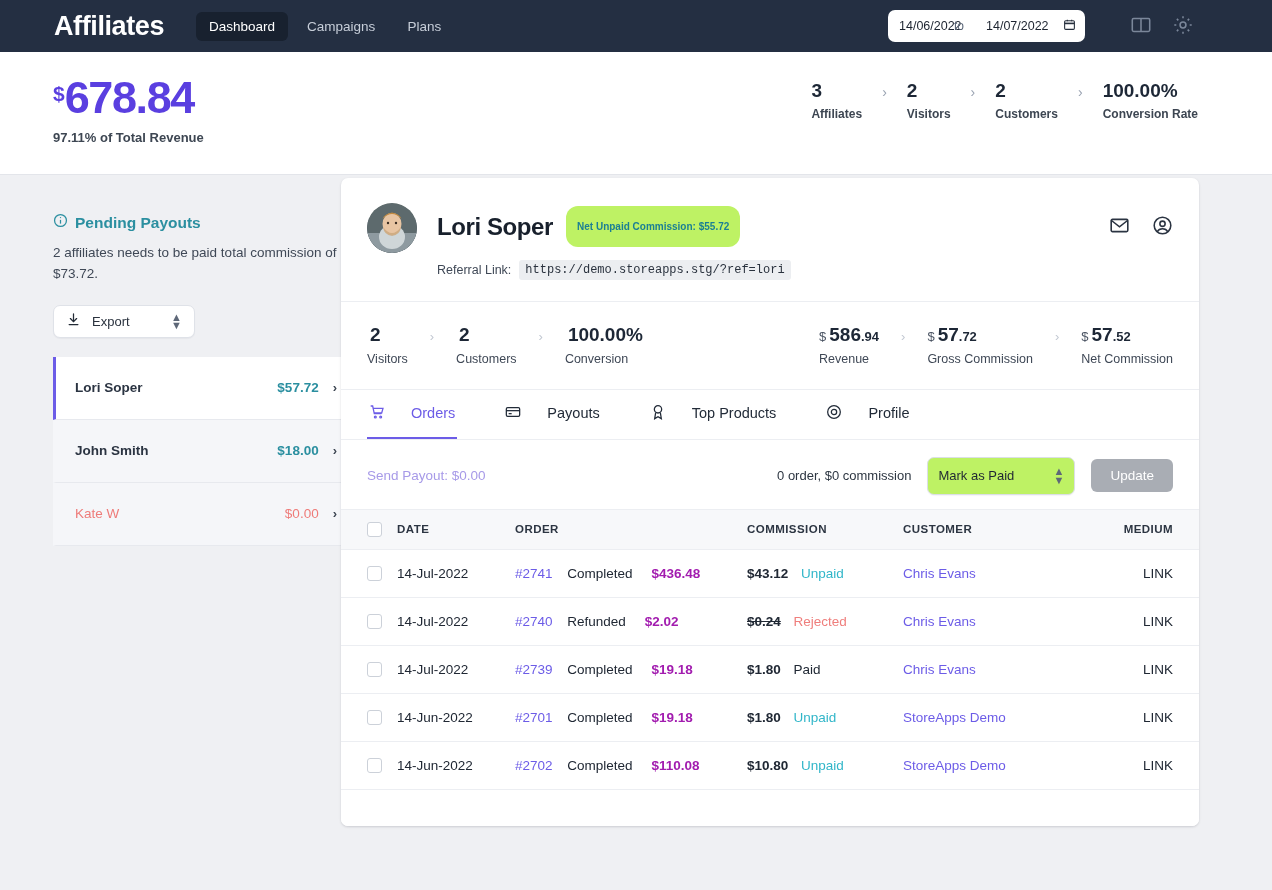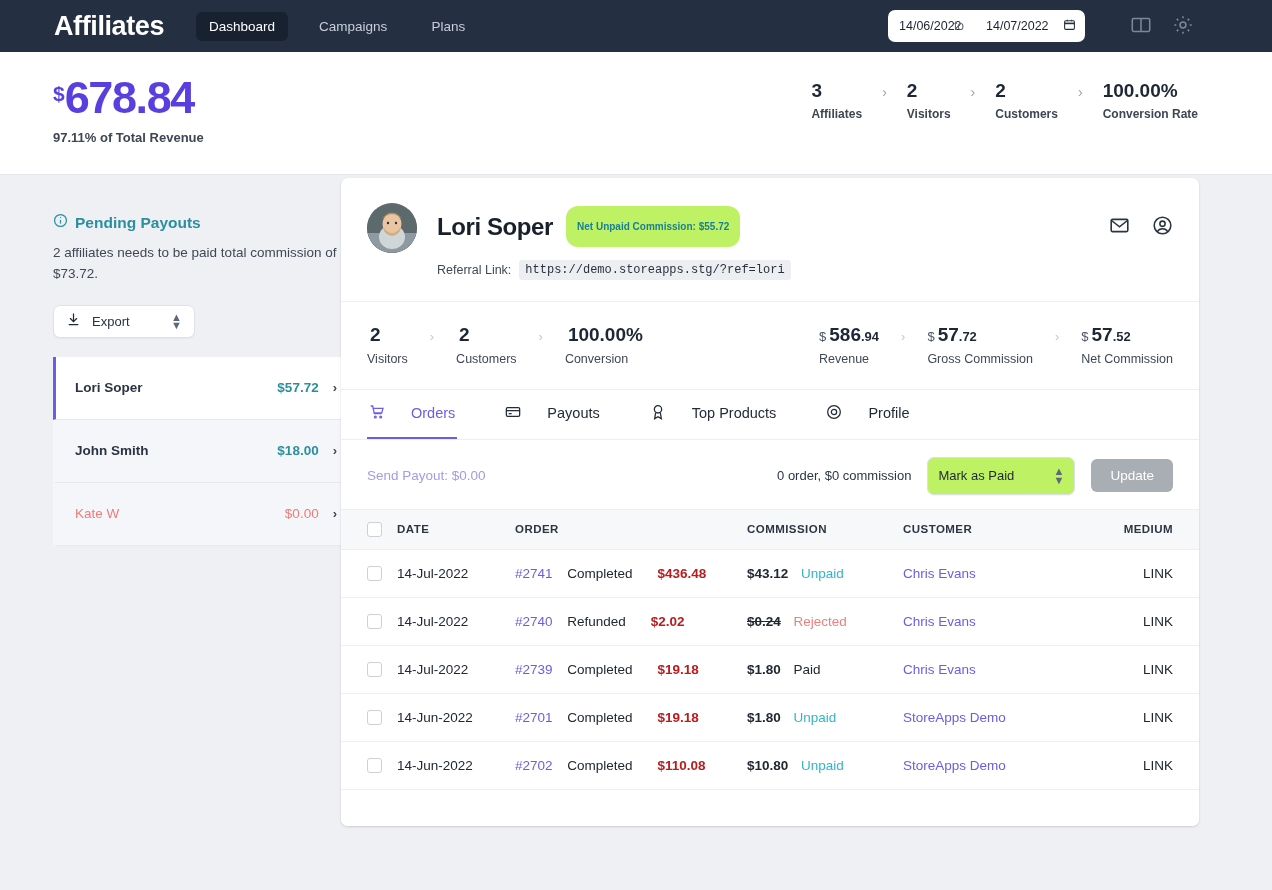--- a/index.html
+++ b/index.html
@@ -14,21 +14,21 @@
   
   .topnav {
     height: 52px; background: #242f42;
     display: flex; align-items: center; padding: 0 22px;
     position: relative;
   }
   .brand {
     color: #ffffff; font-size: 27px; font-weight: bold;
     letter-spacing: -0.4px; margin-left: 32px; margin-right: 32px;
   }
-  .navlinks { display: flex; align-items: flex-end; gap: 18px; }
+  .navlinks { display: flex; align-items: flex-end; gap: 6px; }
   .navlink {
     color: #c7ced9; font-size: 13.5px; padding: 7px 13px;
     border-radius: 6px; cursor: pointer; white-space: nowrap;
   }
   .navlink.active { background: #18212f; color: #ffffff; }
 
   .searchbox {
     position: absolute; left: 604px; top: 9px;
     width: 213px; height: 34px; background: #1b2534;
     border-radius: 7px; display: flex; align-items: center;
@@ -195,21 +195,21 @@
   .col-order { width: 232px; }
   .col-comm { width: 156px; }
   .col-cust { width: 172px; }
   .col-med { text-align: right !important; padding-right: 26px !important; }
   .chk {
     width: 15px; height: 15px; border: 1px solid #ccd1d9;
     border-radius: 3px; background: #fff; display: block; cursor: pointer;
   }
   .ord-link { color: #6c5ce7; cursor: pointer; }
   .ord-status { color: #202834; margin-left: 11px; }
-  .ord-amt { color: #b91c1c; font-weight: bold; margin-left: 21px; }
+  .ord-amt { color: #a21caf; font-weight: bold; margin-left: 15px; }
   .comm-amt { font-weight: bold; }
   .comm-amt.struck { text-decoration: line-through; color: #202834; }
   .comm-state { margin-left: 9px; }
   .st-unpaid { color: #31b6c9; }
   .st-rejected { color: #ef7e7c; }
   .st-paid { color: #202834; }
   .cust-link { color: #6c5ce7; cursor: pointer; }
   .medium { font-size: 12.5px; color: #2c3542; }
   .card-footer { height: 36px; background: #fff; }
 </style>

